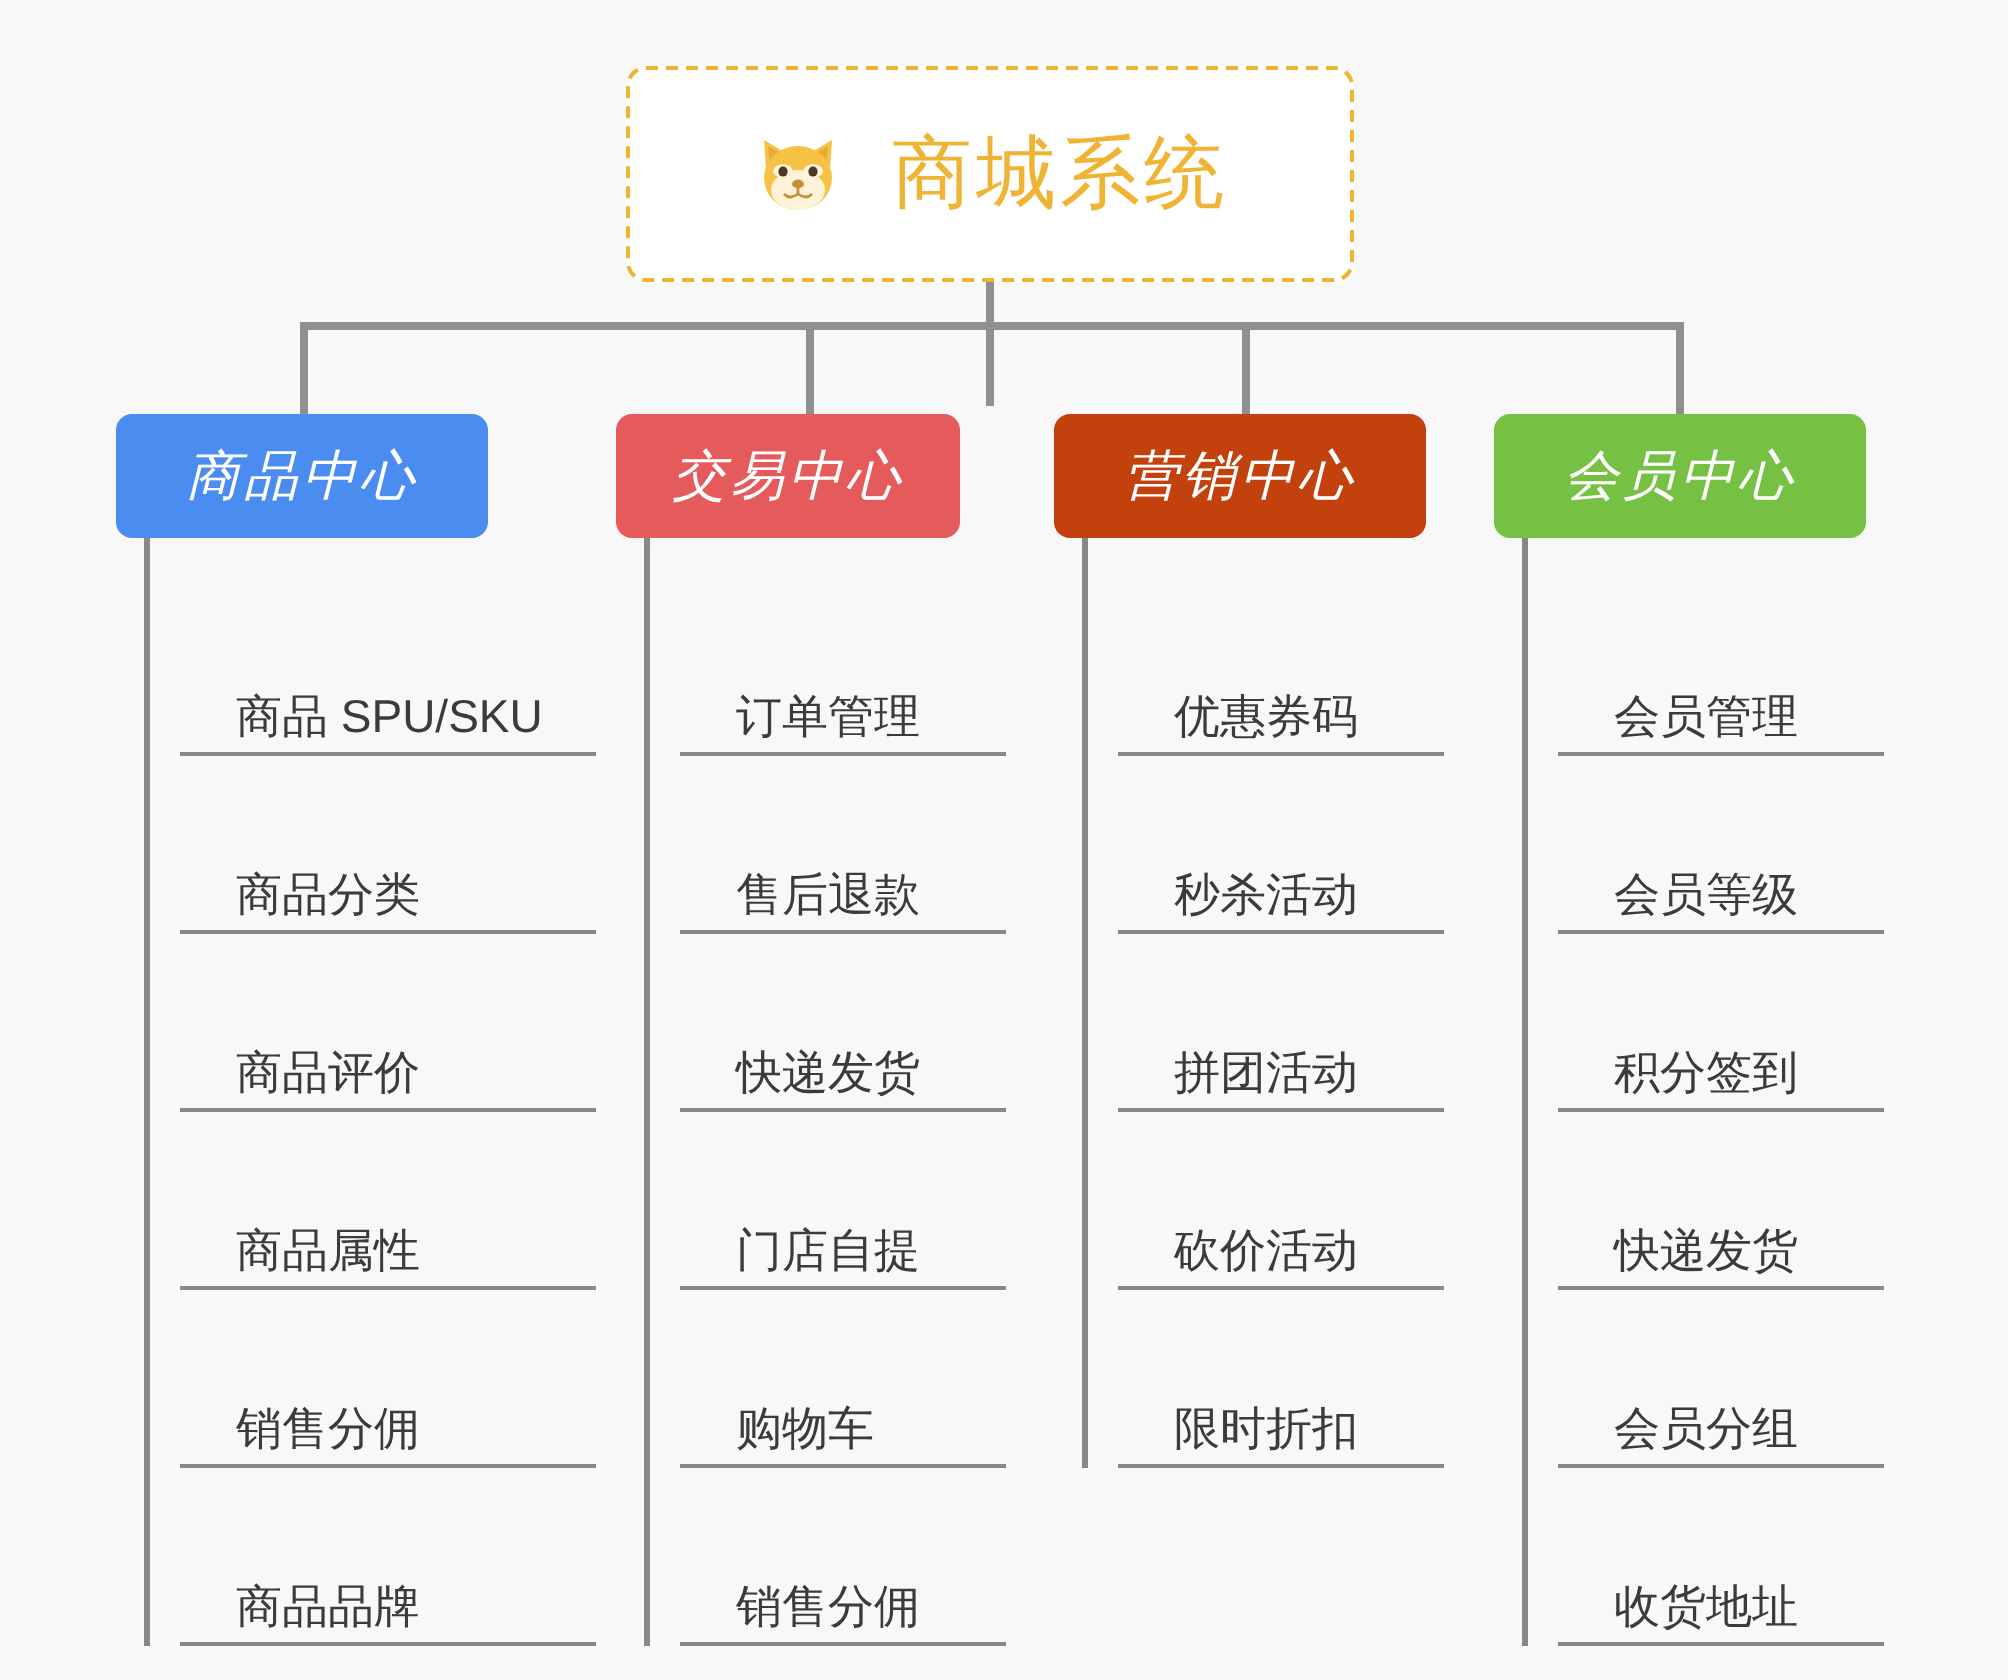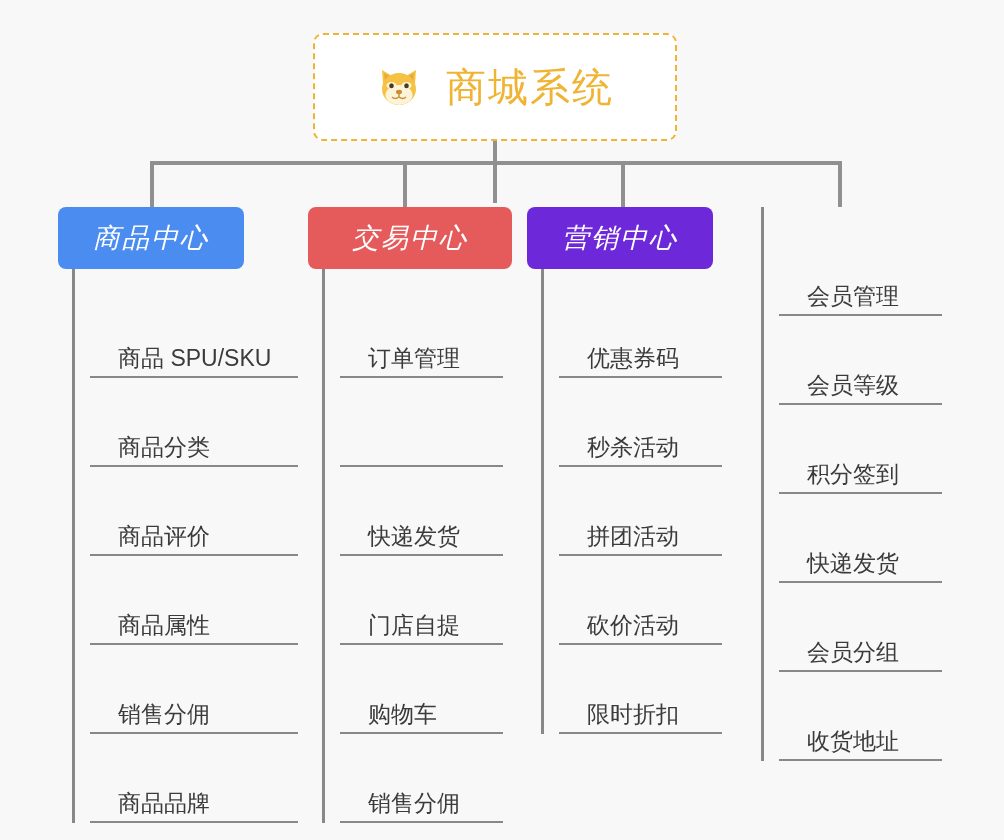--- a/index.html
+++ b/index.html
@@ -185,29 +185,30 @@
             <span class="leaf-label">销售分佣</span>
             <div class="leaf-line" style="width: 208px;"></div>
           </div>
           <div class="leaf">
             <span class="leaf-label">商品品牌</span>
             <div class="leaf-line" style="width: 208px;"></div>
           </div>
         </div>
       </div>
       <div class="column" style="left: 308px;">
-        <div class="cat-header" style="width: 204px; background: rgb(229, 90, 90);">
+        <div class="cat-header" style="width: 172px; background: rgb(229, 90, 90);">
           <span>交易中心</span>
         </div>
         <div class="cat-body">
           <div class="leaf">
             <span class="leaf-label">订单管理</span>
             <div class="leaf-line" style="width: 163px;"></div>
           </div>
           <div class="leaf">
+            <span class="leaf-label">售后退款</span>
             <div class="leaf-line" style="width: 163px;"></div>
           </div>
           <div class="leaf">
             <span class="leaf-label">快递发货</span>
             <div class="leaf-line" style="width: 163px;"></div>
           </div>
           <div class="leaf">
             <span class="leaf-label">门店自提</span>
             <div class="leaf-line" style="width: 163px;"></div>
           </div>
@@ -215,21 +216,21 @@
             <span class="leaf-label">购物车</span>
             <div class="leaf-line" style="width: 163px;"></div>
           </div>
           <div class="leaf">
             <span class="leaf-label">销售分佣</span>
             <div class="leaf-line" style="width: 163px;"></div>
           </div>
         </div>
       </div>
       <div class="column" style="left: 527px;">
-        <div class="cat-header" style="width: 186px; background: #6d28d9; align-items: center;">
+        <div class="cat-header" style="width: 186px; background: #c2410c; align-items: center;">
           <span>营销中心</span>
         </div>
         <div class="cat-body">
           <div class="leaf">
             <span class="leaf-label">优惠券码</span>
             <div class="leaf-line" style="width: 163px;"></div>
           </div>
           <div class="leaf">
             <span class="leaf-label">秒杀活动</span>
             <div class="leaf-line" style="width: 163px;"></div>
@@ -242,20 +243,23 @@
             <span class="leaf-label">砍价活动</span>
             <div class="leaf-line" style="width: 163px;"></div>
           </div>
           <div class="leaf">
             <span class="leaf-label">限时折扣</span>
             <div class="leaf-line" style="width: 163px;"></div>
           </div>
         </div>
       </div>
       <div class="column" style="left: 747px;">
+        <div class="cat-header" style="width: 186px; background: rgb(118, 192, 67);">
+          <span>会员中心</span>
+        </div>
         <div class="cat-body">
           <div class="leaf">
             <span class="leaf-label">会员管理</span>
             <div class="leaf-line" style="width: 163px;"></div>
           </div>
           <div class="leaf">
             <span class="leaf-label">会员等级</span>
             <div class="leaf-line" style="width: 163px;"></div>
           </div>
           <div class="leaf">

